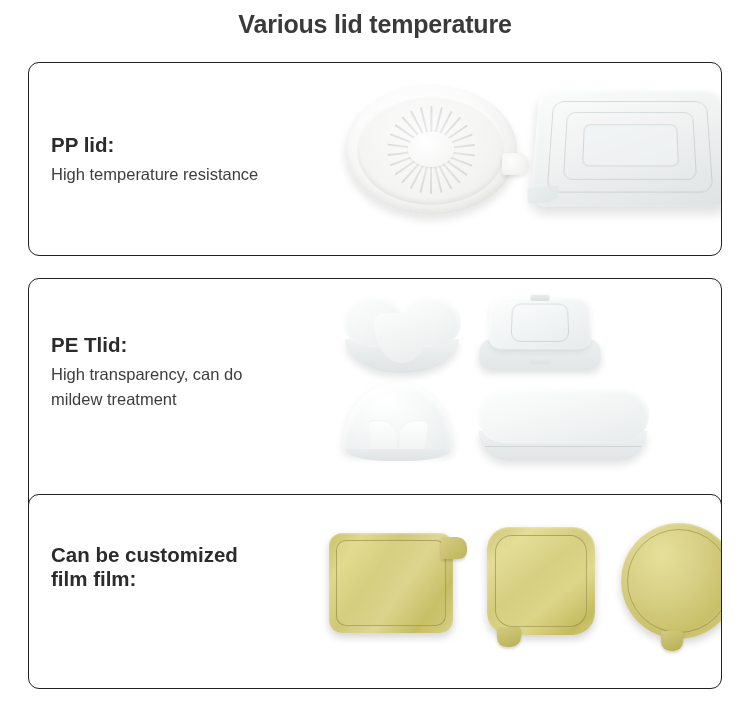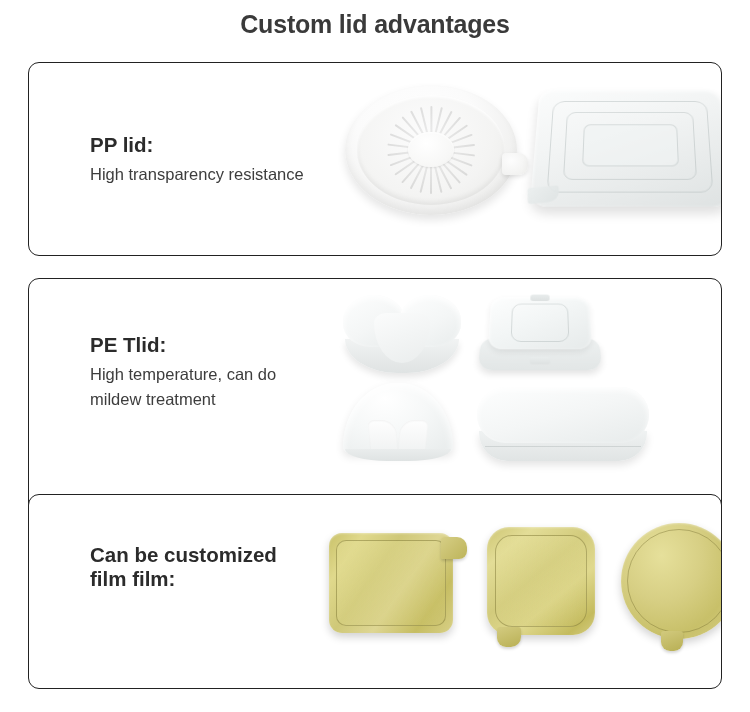--- a/index.html
+++ b/index.html
@@ -40,21 +40,20 @@
     overflow: hidden;
   }
   #panel-pp  { top: 62px;  height: 194px; }
   #panel-pe  { top: 278px; height: 242px; }
   #panel-film{ top: 494px; height: 195px; }
 
   .panel-text {
     position: absolute;
     left: 22px;
     z-index: 5;
-    margin-left: 39px;
   }
   .panel-heading {
     font-size: 20.5px;
     font-weight: bold;
     color: #2b2b2b;
     line-height: 24px;
     margin: 0 0 5px 0;
     white-space: pre-line;
   }
   .panel-desc {
@@ -367,26 +366,26 @@
     left: 40px; bottom: -12px;
     width: 22px; height: 20px;
     border-radius: 3px 3px 9px 9px;
     background: linear-gradient(160deg, #d2ca7e, #b8af54);
     box-shadow: 0 2px 3px rgba(0,0,0,0.16);
   }
 </style>
 </head>
 <body>
 
-<div class="page-title">Custom lid advantages</div>
+<div class="page-title">Various lid temperature</div>
 
 <section class="panel" id="panel-pp">
   <div class="panel-text">
     <h2 class="panel-heading">PP lid:</h2>
-    <p class="panel-desc">High transparency resistance</p>
+    <p class="panel-desc">High temperature resistance</p>
   </div>
 
   <div class="panel-art">
     <div class="prod pp-round">
       <div class="disc"></div>
       <div class="rim"></div>
       <div class="ribs" id="pp-ribs">
           <div class="rib" style="transform: rotate(0deg);"></div>
           <div class="rib" style="transform: rotate(13.8462deg);"></div>
           <div class="rib" style="transform: rotate(27.6923deg);"></div>
@@ -424,21 +423,21 @@
       <div class="ring r2"></div>
       <div class="ring r3"></div>
       <div class="corner-cut"></div>
     </div>
   </div>
 </section>
 
 <section class="panel" id="panel-pe">
   <div class="panel-text">
     <h2 class="panel-heading">PE Tlid:</h2>
-    <p class="panel-desc">High temperature, can do
+    <p class="panel-desc">High transparency, can do
 mildew treatment</p>
   </div>
 
   <div class="panel-art">
     <div class="prod pe-heart">
       <div class="base"></div>
       <div class="dome">
         <div class="lobe lobe-l"></div>
         <div class="lobe lobe-r"></div>
         <div class="point"></div>

